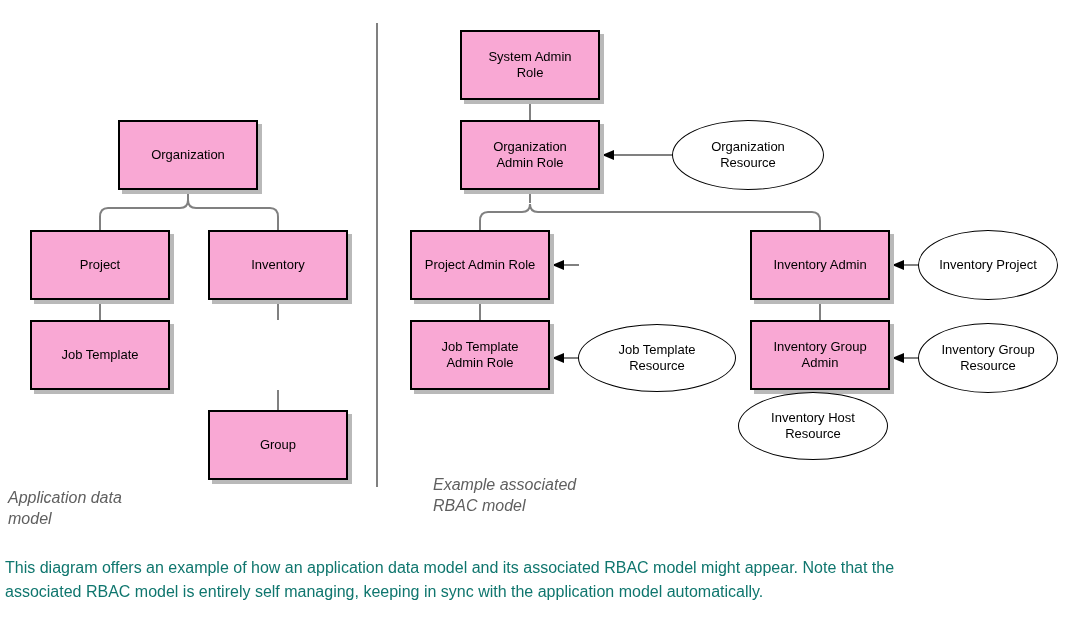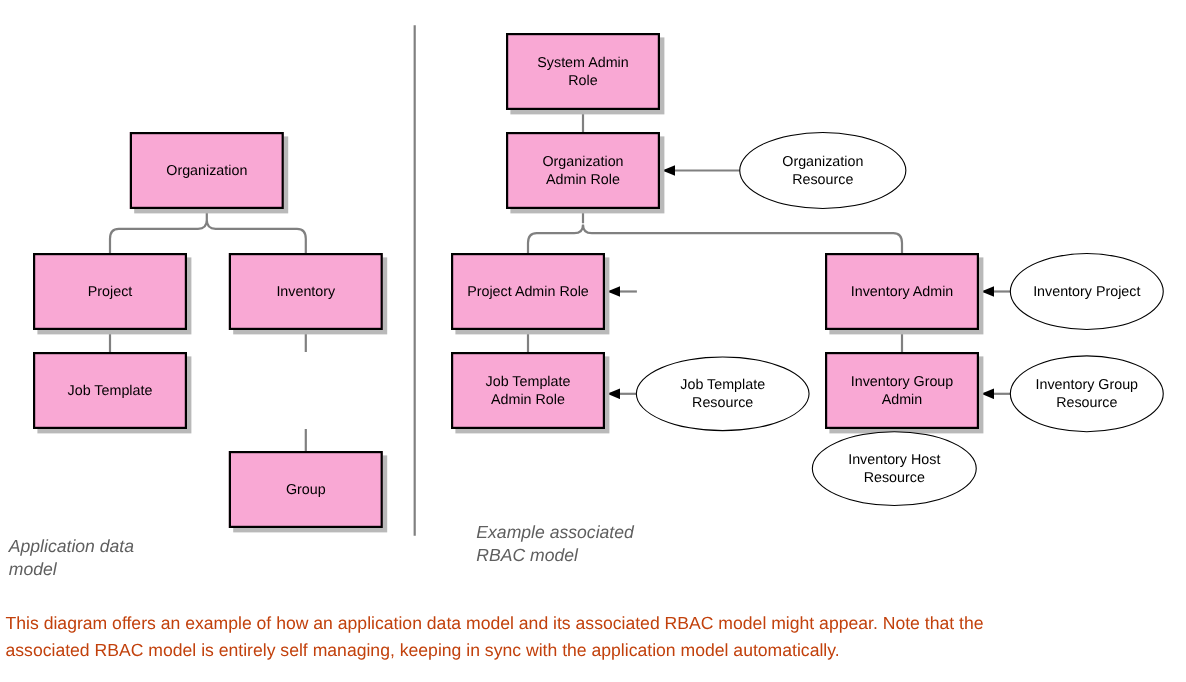--- a/index.html
+++ b/index.html
@@ -27,21 +27,21 @@
     display: flex; align-items: center; justify-content: center;
     text-align: center; font-size: 13px; line-height: 16px;
     color: #000000; white-space: pre-line;
   }
   .caption {
     position: absolute; font-size: 16px; font-style: italic;
     color: #5f5f5f; line-height: 21px; white-space: pre-line;
   }
   .footer-text {
     position: absolute; left: 5px; top: 556px; width: 1060px;
-    font-size: 16px; line-height: 24px; color: #c2410c;
+    font-size: 16px; line-height: 24px; color: #0f766e;
     white-space: pre-line;
   }
 </style>
 </head>
 <body>
 
 <div id="canvas">
 
   <svg id="connector-layer" width="1078" height="620">
     <defs>

